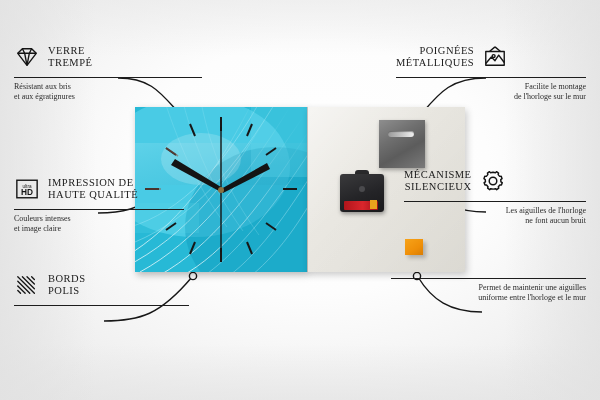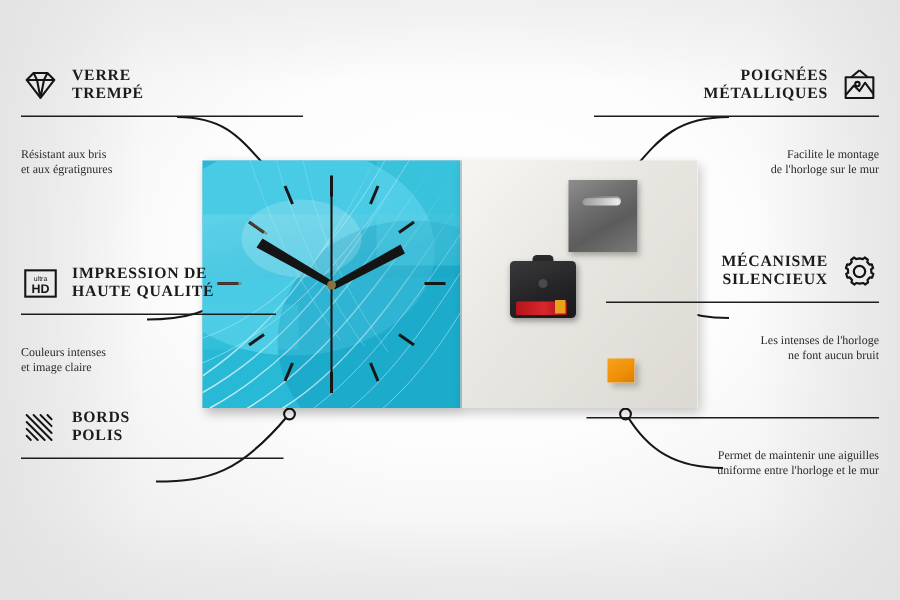--- a/index.html
+++ b/index.html
@@ -29,41 +29,41 @@
 
   
   .feature{ position:absolute; width:210px; }
   .feature.left{ left:14px; text-align:left; }
   .feature.right{ right:14px; text-align:right; }
 
   .f-head{
     display:flex; align-items:center; gap:8px;
     min-height:34px;
   }
-  .feature.right .f-head{ justify-content:flex-end; }
+  .feature.right .f-head{ }
   .f-title{
     font-family:"Liberation Serif", serif;
-    font-weight:bold;
+    font-weight:normal;
     font-size:10.5px;
     letter-spacing:.5px;
     line-height:12.5px;
     color:#1b1b1b;
     text-transform:uppercase;
     white-space:pre-line;
   }
   .f-icon{ width:26px; height:24px; flex:0 0 26px; display:block; }
   .f-rule{
     height:1px; background:#1d1d1d; margin-top:3px; width:100%;
   }
   .f-sub{
     font-family:"Liberation Serif", serif;
     font-size:8px;
     line-height:10px;
     color:#2b2b2b;
-    margin-top:20px;
+    margin-top:4px;
     white-space:pre-line;
   }
 
   
   #product{
     position:absolute;
     left:135px; top:107px; width:330px; height:165px;
   }
   .panel{ position:absolute; top:0; height:165px; }
 
@@ -338,21 +338,21 @@
       <div class="f-title">MÉCANISME
 SILENCIEUX</div>
       <svg class="f-icon" viewBox="0 0 28 26">
         <g fill="none" stroke="#141414" stroke-width="1.6" stroke-linejoin="round">
           <path d="M14,3.5 l2.6,.5 1.2,-1.1 2.2,1.6 -.4,1.6 1.6,1.9 1.7,-.1 .9,2.6 -1.4,.9 .2,2.5 1.4,.9 -.9,2.6 -1.7,-.1 -1.6,1.9 .4,1.6 -2.2,1.6 -1.2,-1.1 -2.6,.5 -2.6,-.5 -1.2,1.1 -2.2,-1.6 .4,-1.6 -1.6,-1.9 -1.7,.1 -.9,-2.6 1.4,-.9 -.2,-2.5 -1.4,-.9 .9,-2.6 1.7,.1 1.6,-1.9 -.4,-1.6 2.2,-1.6 1.2,1.1 z"></path>
           <circle cx="14" cy="13" r="4.1"></circle>
         </g>
       </svg>
     </div>
     <div class="f-rule"></div>
-    <div class="f-sub">Les intenses de l'horloge
+    <div class="f-sub">Les aiguilles de l'horloge
 ne font aucun bruit</div>
   </div>
 
   <div class="feature right" style="top:275px;width:195px">
     <div class="f-rule"></div>
     <div class="f-sub">Permet de maintenir une aiguilles
 uniforme entre l'horloge et le mur</div>
   </div>
 
 </div>

